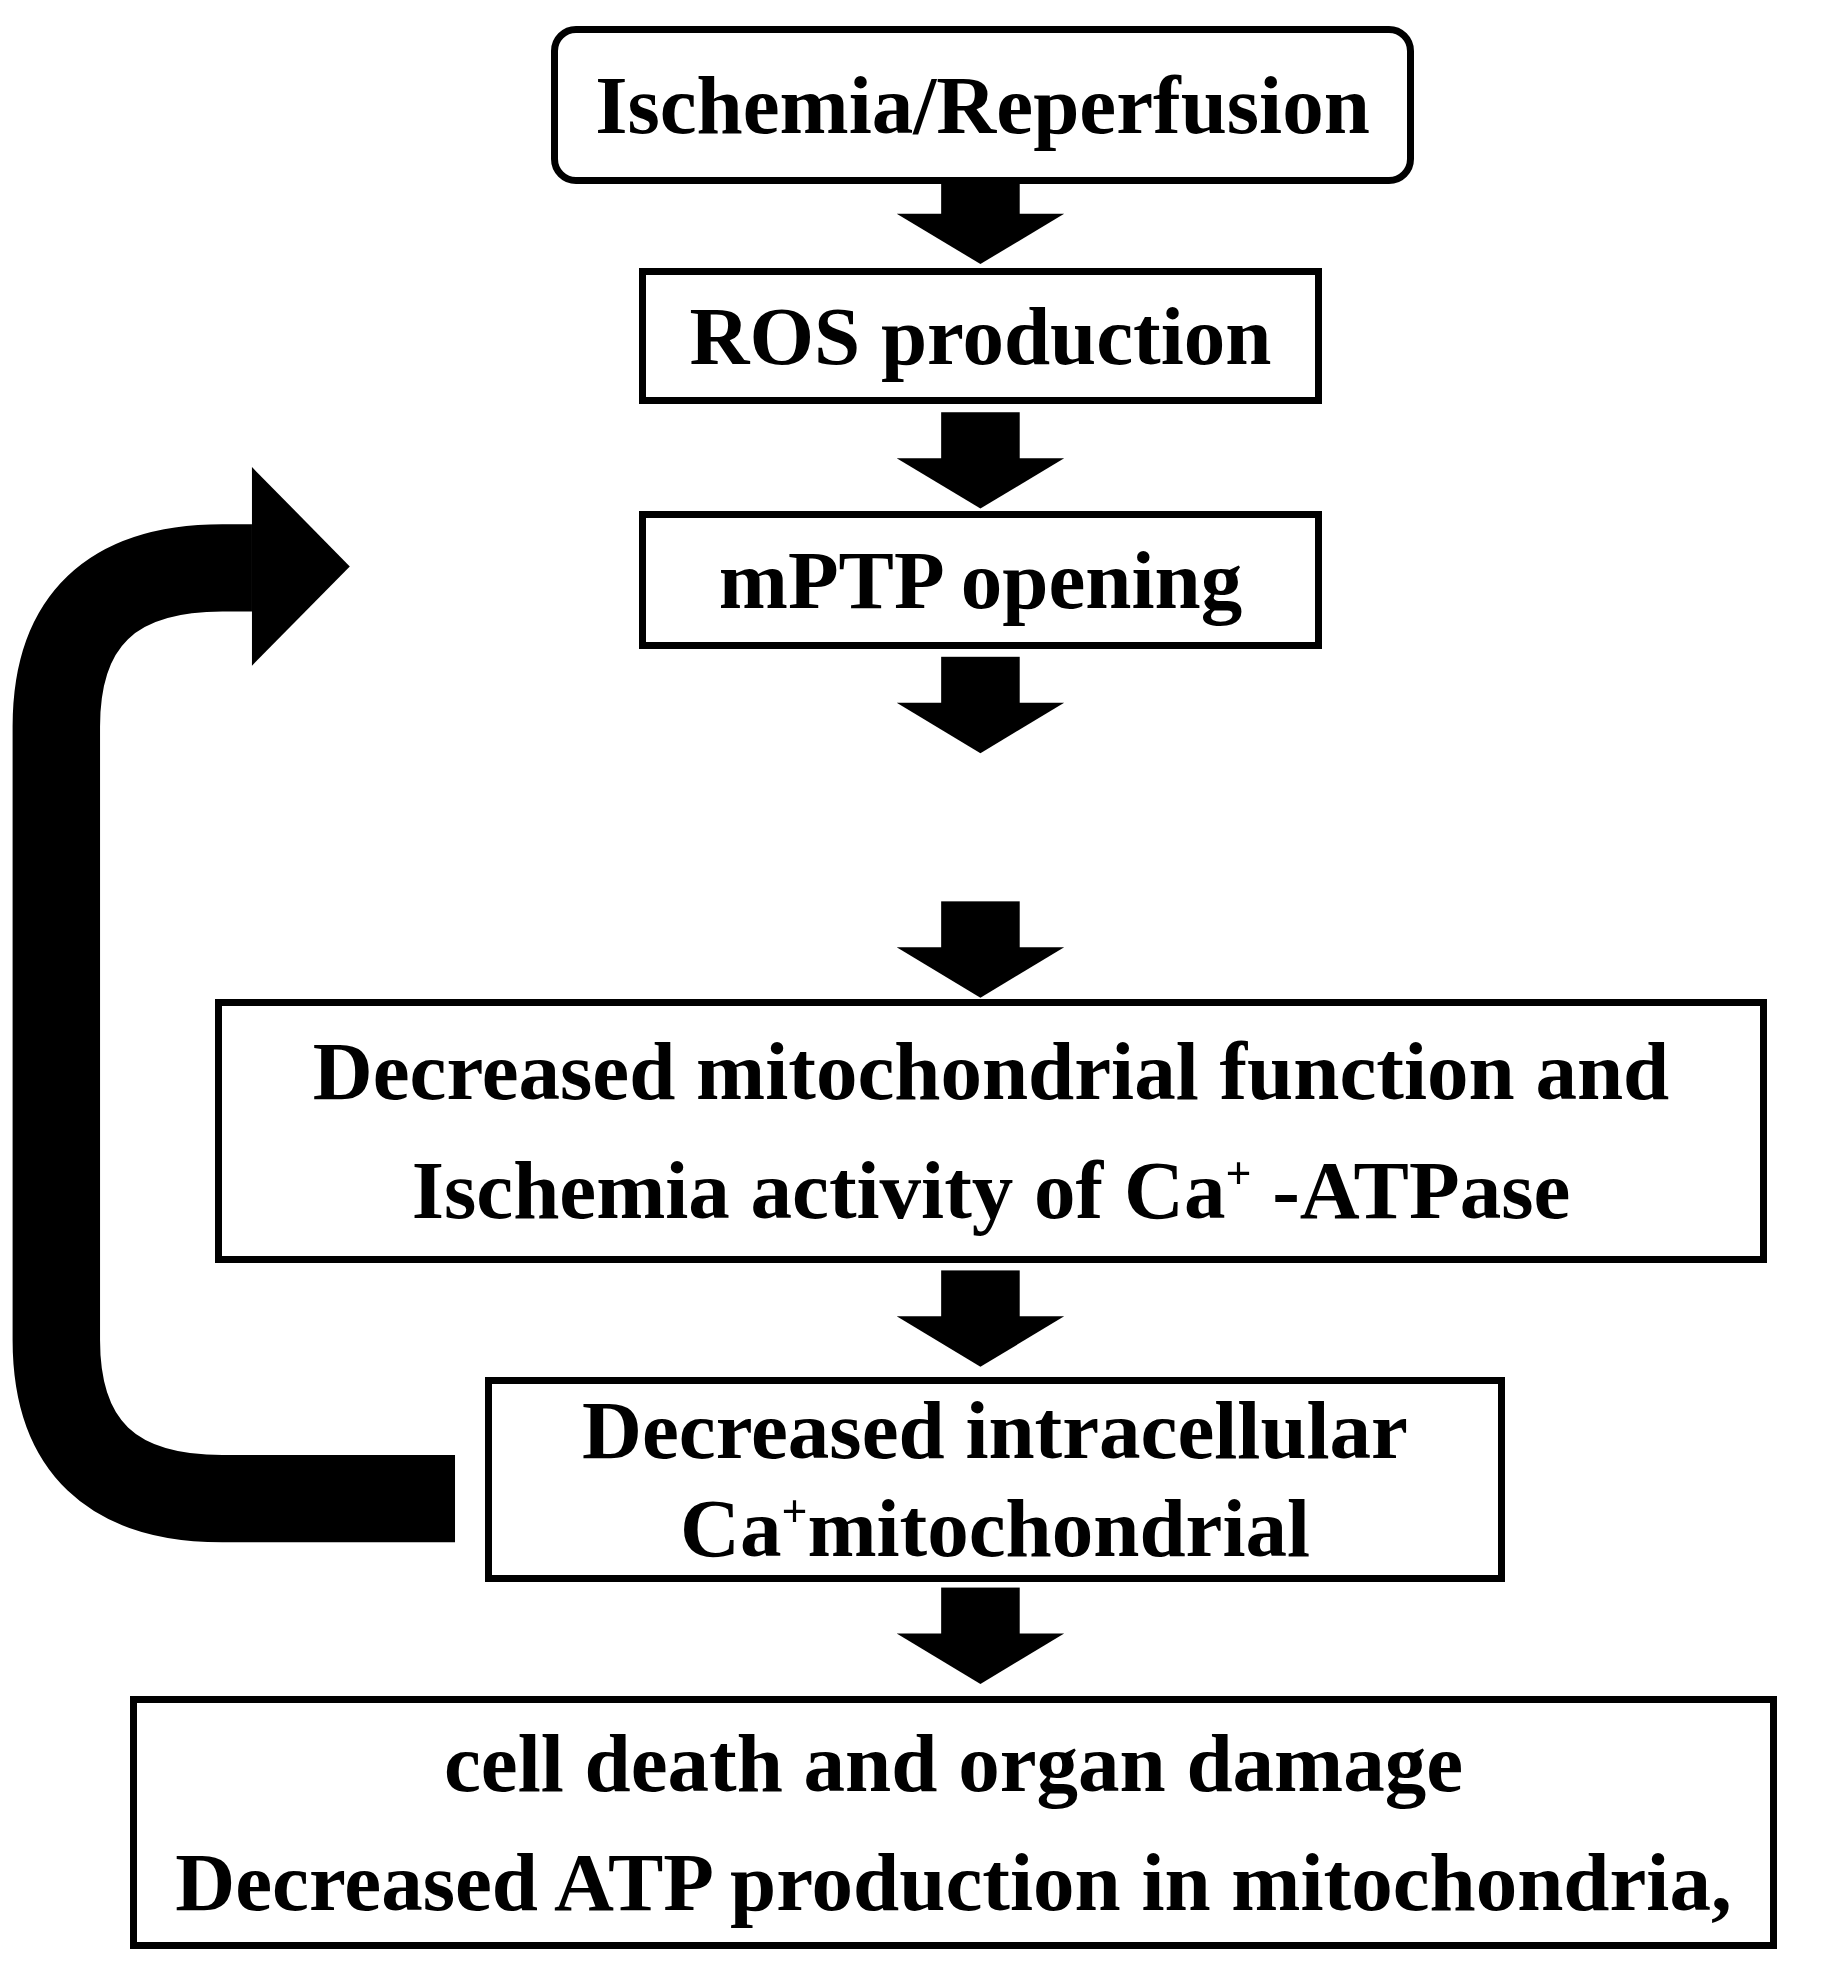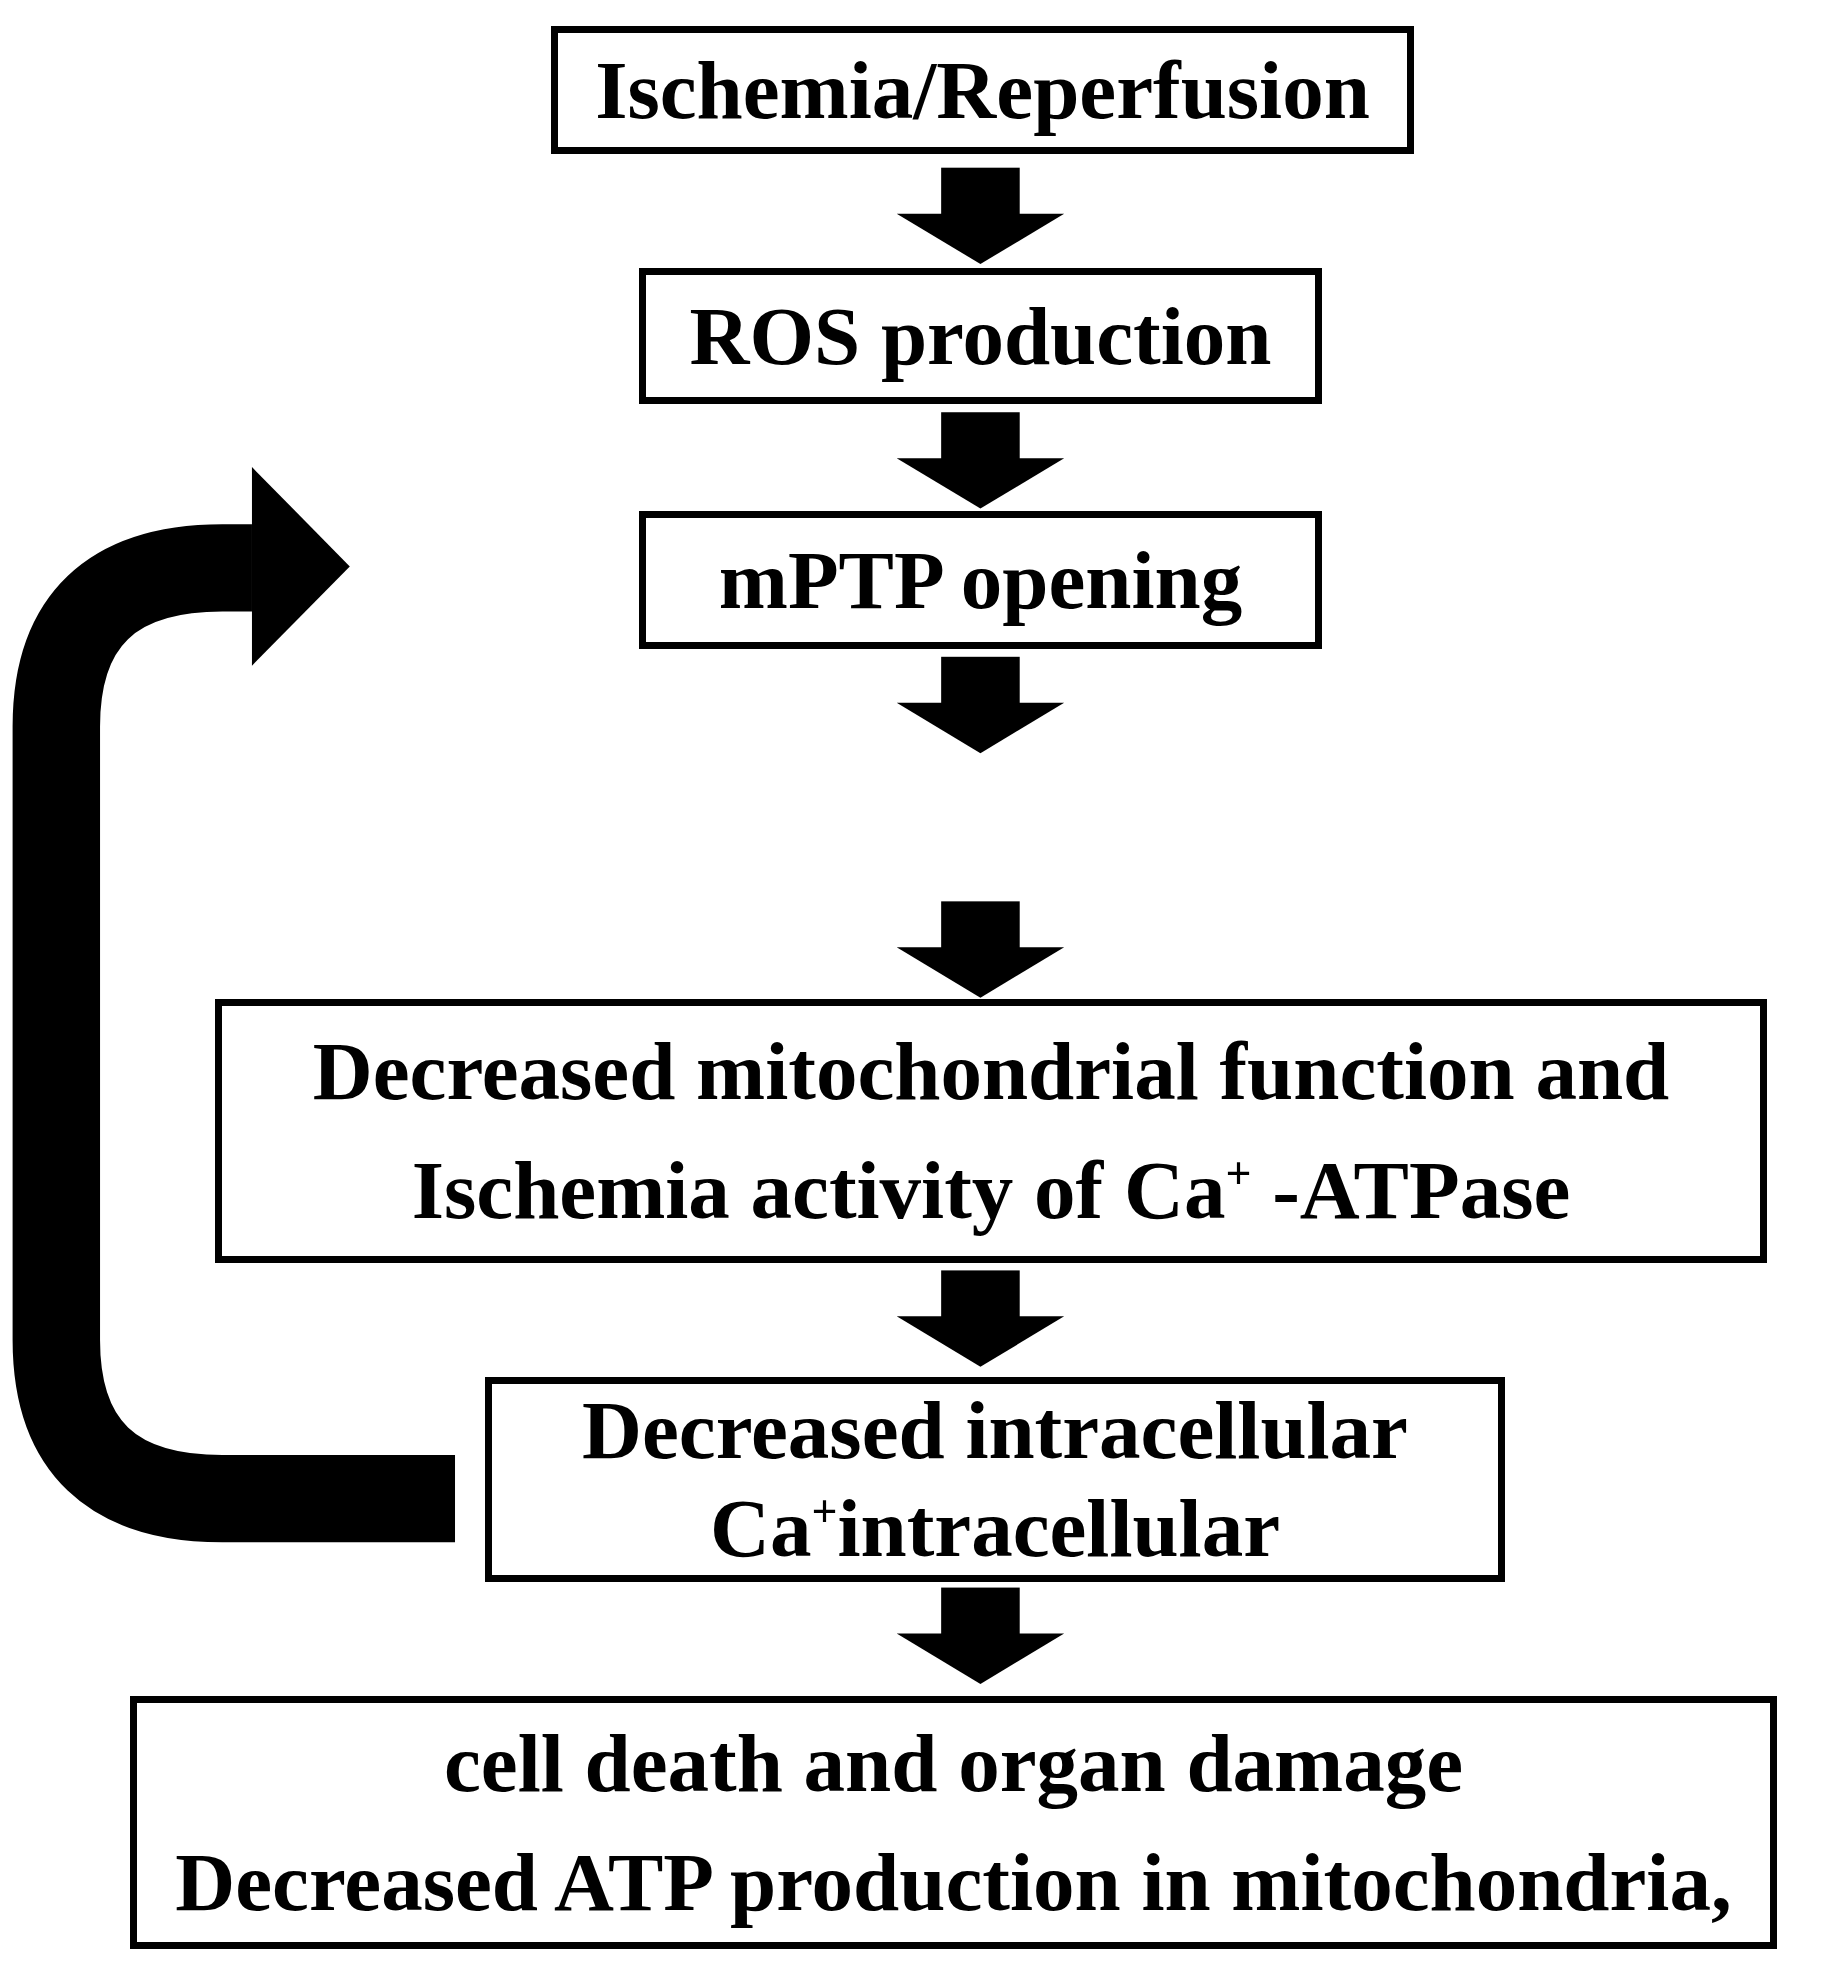--- a/index.html
+++ b/index.html
@@ -40,21 +40,21 @@
   }
   .box .inner { width: 100%; }
   .box.lines-loose { line-height: 1.43; }
   .box.lines-tight { line-height: 1.18; }
   sup {
     font-size: 55%;
     line-height: 0;
     vertical-align: super;
   }
   
-  .b1 { left: 551px;  top: 26px;   width: 863px; height: 128px; }
+  .b1 { left: 551px;  top: 26px;   width: 863px; height: 158px; border-radius: 25px; }
   .b2 { left: 639px;  top: 268px;  width: 683px;  height: 136px; justify-content: center; }
   .b3 { left: 639px;  top: 511px;  width: 683px;  height: 138px; }
   .b4 { left: 558px;  top: 756px; width: 836px; height: 138px; }
   .b5 { left: 215px;  top: 999px; width: 1552px; height: 264px; }
   .b6 { left: 485px;  top: 1377px; width: 1020px; height: 205px; }
   .b7 { left: 130px;  top: 1696px; width: 1647px; height: 253px; }
 </style>
 </head>
 <body>
 
@@ -114,21 +114,21 @@
   <div class="box b5 lines-loose">
     <div class="inner">
       <div>Decreased mitochondrial function and</div>
       <div><span>Ischemia activity of Ca</span><sup>+</sup><span> -ATPase</span></div>
     </div>
   </div>
 
   <div class="box b6 lines-tight">
     <div class="inner">
       <div>Decreased intracellular</div>
-      <div><span>Ca</span><sup>+</sup><span>intracellular</span></div>
+      <div><span>Ca</span><sup>+</sup><span>mitochondrial</span></div>
     </div>
   </div>
 
   <div class="box b7 lines-loose">
     <div class="inner">
       <div>cell death and organ damage</div>
       <div>Decreased ATP production in mitochondria,</div>
     </div>
   </div>
 

